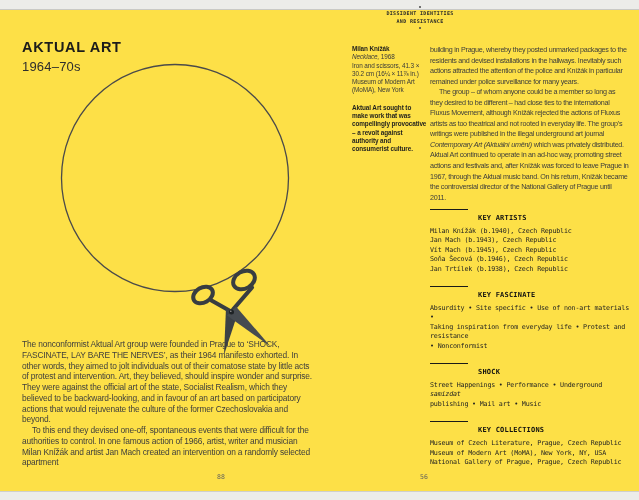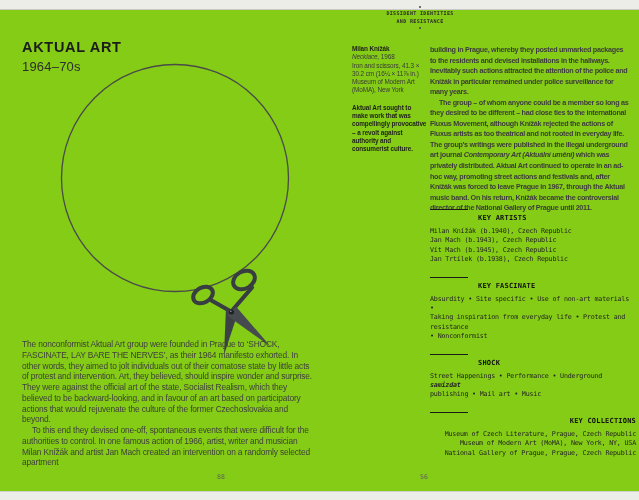--- a/index.html
+++ b/index.html
@@ -1,17 +1,17 @@
 <!DOCTYPE html>
 <html><head>
 <meta charset="utf-8">
 <style>
   html,body{margin:0;padding:0;}
   body{width:639px;height:500px;background:#f6f6f4;font-family:"Liberation Sans",sans-serif;-webkit-font-smoothing:antialiased;}
-  .spread{position:relative;width:639px;height:500px;background:#84cc16;overflow:hidden;}
+  .spread{position:relative;width:639px;height:500px;background:#fde047;overflow:hidden;}
   .band{position:absolute;left:0;width:639px;background:#ecece9;}
   .band.top{top:0;height:9px;border-bottom:1px solid #c9c9c5;}
   .band.bottom{bottom:0;height:8px;border-top:1px solid #cfcfcb;}
   .mono{font-family:"DejaVu Sans Mono",monospace;}
 
   
   .chapter-header{position:absolute;left:345px;top:4px;width:150px;text-align:center;color:#2b2b29;}
   .chapter-header .dot{width:2px;height:2px;border-radius:50%;background:#4a4a48;margin:2px auto;}
   .chapter-header .hl{font-size:5px;line-height:7.6px;letter-spacing:.35px;font-weight:bold;}
 
@@ -27,31 +27,31 @@
   .page-num.r{left:420px;}
 
   
   .caption{position:absolute;left:352px;top:45px;width:76px;font-size:6.4px;line-height:8.3px;letter-spacing:-0.1px;color:#3a3a38;}
   .caption .name{font-weight:bold;color:#1f1f1d;}
   .caption .blurb{margin-top:9px;font-weight:bold;color:#1f1f1d;}
   .caption i{font-style:italic;}
 
   
   .right-main{position:absolute;left:430px;top:45px;width:199px;font-size:7.2px;line-height:10.55px;letter-spacing:-0.28px;color:#3d3d3b;}
-  .right-main p{margin:0;font-weight:bold;}
+  .right-main p{margin:0;}
   .right-main p.indent{text-indent:9px;}
 
   
   .sections{position:absolute;left:430px;top:209px;width:206px;color:#242422;}
   .section{margin-bottom:12px;}
-  .section.last{margin-bottom:12px;text-align:right;}
+  .section.last{margin-bottom:12px;}
   .section .rule{width:38px;border-top:1.6px solid #1a1a18;margin-bottom:4px;}
   .section .heading{font-size:7px;font-weight:bold;letter-spacing:.2px;line-height:9px;margin-bottom:4px;color:#111110;padding-left:48px;}
   .section .line{font-size:6.7px;line-height:9.4px;letter-spacing:-0.2px;}
-  .section .line i{font-style:italic;font-weight:bold;}
+  .section .line i{font-style:italic;}
 </style>
 </head>
 <body>
 
 <div class="spread">
   <div class="band top"></div>
   <div class="band bottom"></div>
 
   <div class="chapter-header mono">
     <div class="dot"></div>
@@ -100,20 +100,21 @@
   </div>
 
   <div class="sections mono">
 
     <div class="section">
       <div class="rule"></div>
       <div class="heading">KEY ARTISTS</div>
       <div class="line">Milan Knížák (b.1940), Czech Republic</div>
       <div class="line">Jan Mach (b.1943), Czech Republic</div>
       <div class="line">Vít Mach (b.1945), Czech Republic</div>
+      <div class="line">Soňa Šecová (b.1946), Czech Republic</div>
       <div class="line">Jan Trtílek (b.1938), Czech Republic</div>
     </div>
 
     <div class="section">
       <div class="rule"></div>
       <div class="heading">KEY FASCINATE</div>
       <div class="line">Absurdity • Site specific • Use of non-art materials •</div>
       <div class="line">Taking inspiration from everyday life • Protest and resistance</div>
       <div class="line">• Nonconformist</div>
     </div>

